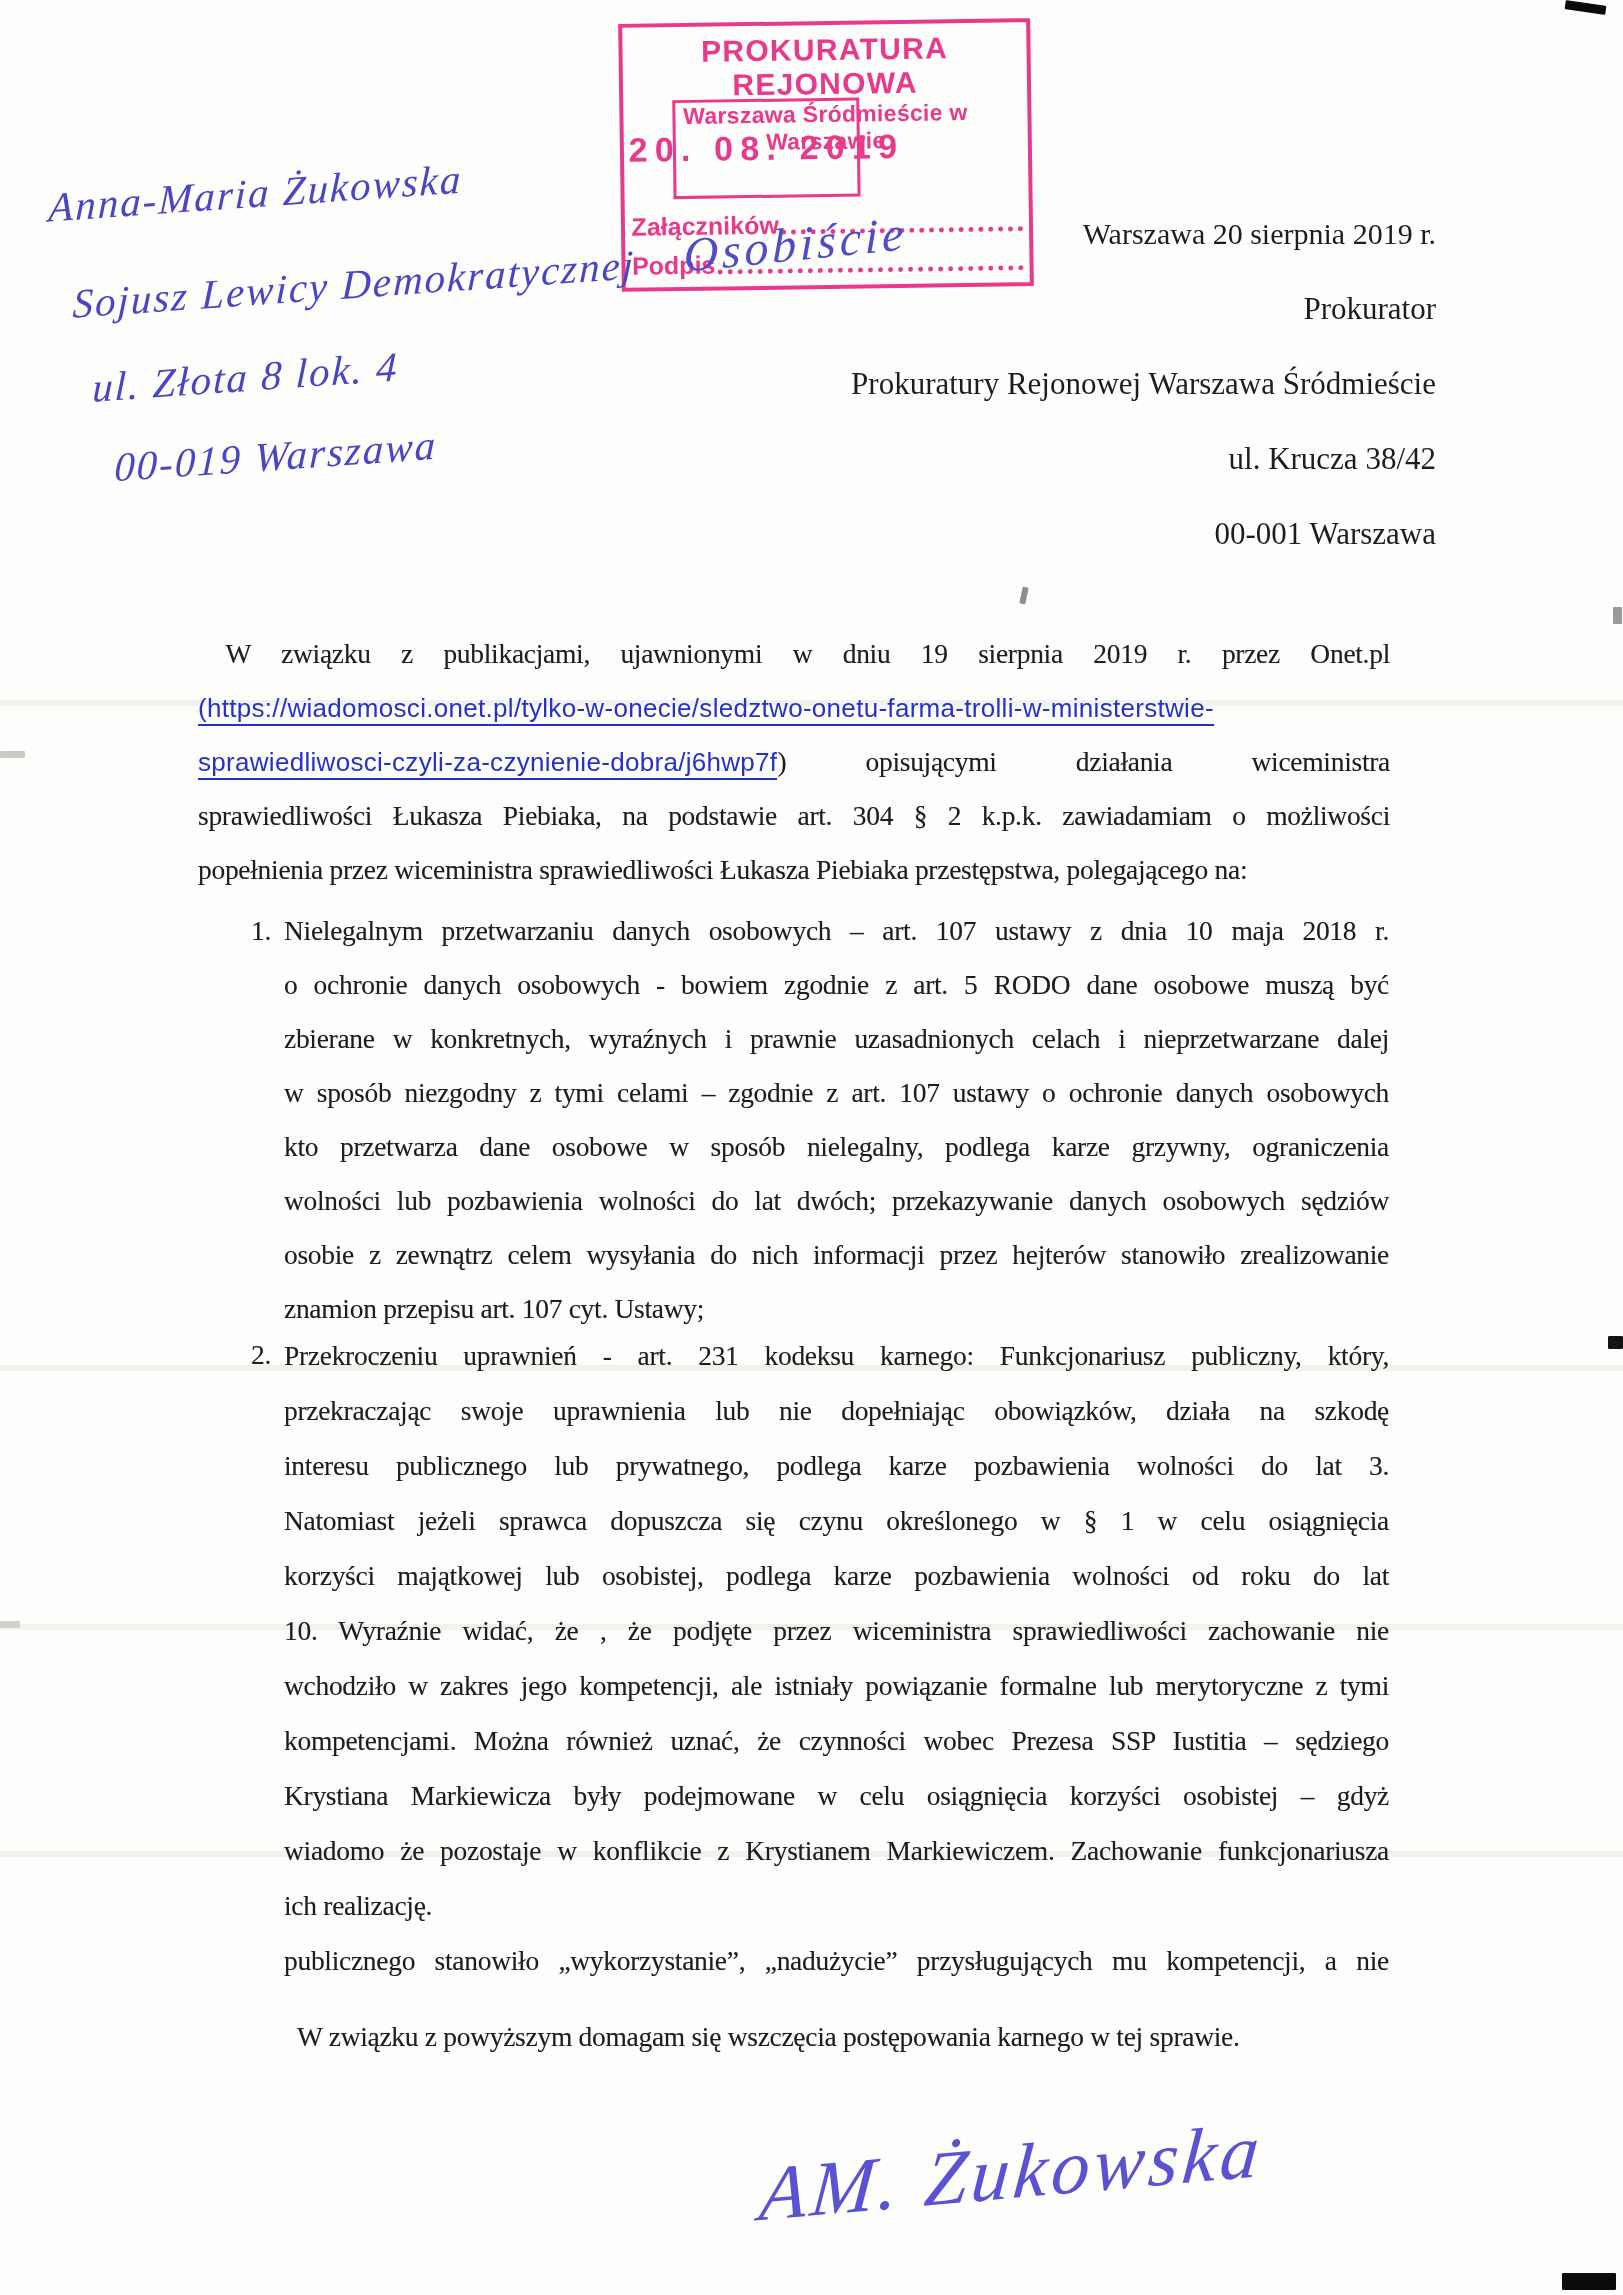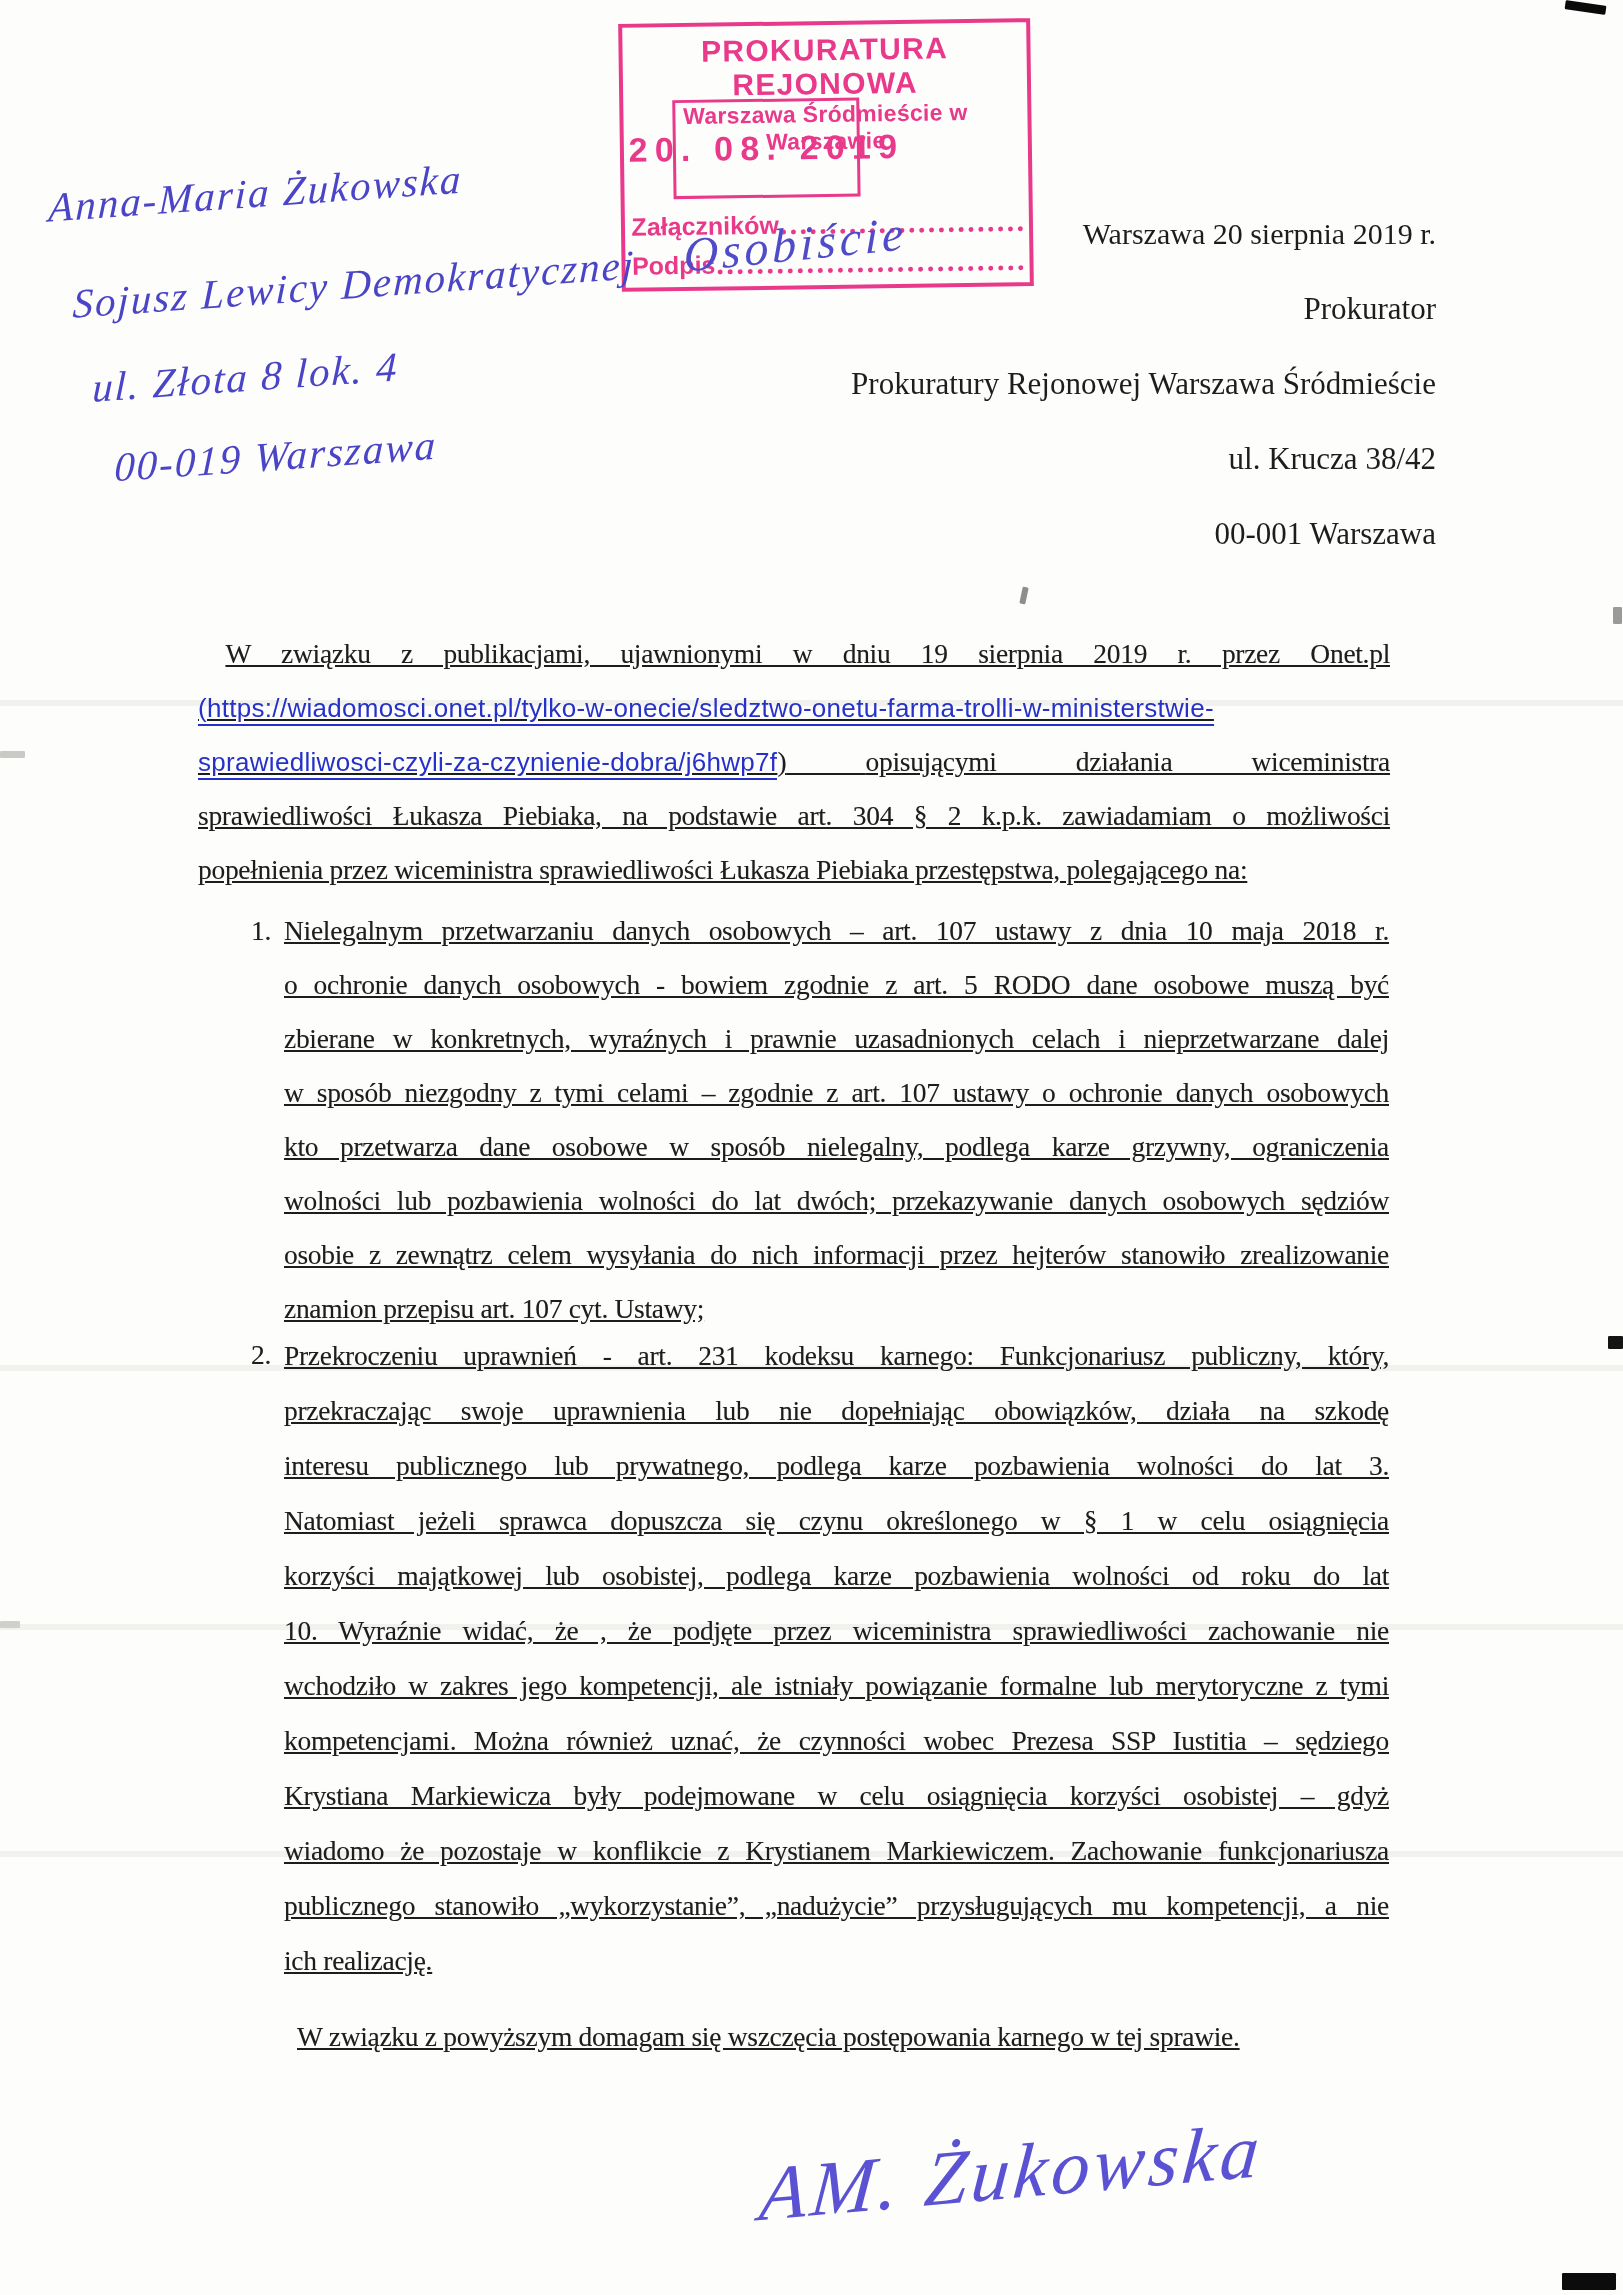--- a/index.html
+++ b/index.html
@@ -53,21 +53,21 @@
   .sender .hl2{left:31px;top:103px;}
   .sender .hl3{left:51px;top:196px;}
   .sender .hl4{left:73px;top:275px;}
   
   .recipient{position:absolute;right:187px;top:196px;width:850px;text-align:right;}
   .recipient .rl{height:75px;line-height:75px;white-space:nowrap;}
   .recipient .date-line{font-size:30px;font-weight:normal;}
   .recipient .r-bold{font-size:31px;font-weight:normal;}
   
   .bodytext{font-size:27.5px;letter-spacing:-0.3px;text-shadow:0 0 0.7px rgba(0,0,0,.30);}
-  .bl{height:54px;line-height:54px;white-space:nowrap;text-decoration:underline;}
+  .bl{height:54px;line-height:54px;white-space:nowrap;}
   .bl.j{white-space:normal;text-align:justify;text-align-last:justify;}
   .para1{position:absolute;left:198px;top:627px;width:1192px;}
   .para1 .indent{text-indent:27.5px;}
   .listitem{position:absolute;width:1138px;left:251px;}
   .item1{top:904px;}
   .item2{top:1328px;}
   .item2 .bl{height:55px;line-height:55px;}
   .num{position:absolute;left:0;top:0;height:54px;line-height:54px;}
   .ltext{margin-left:33px;}
   .closing{position:absolute;left:198px;top:2010px;width:1192px;}
@@ -158,22 +158,22 @@
     <div class="bl j">Przekroczeniu uprawnień - art. 231 kodeksu karnego: Funkcjonariusz publiczny, który,</div>
     <div class="bl j">przekraczając swoje uprawnienia lub nie dopełniając obowiązków, działa na szkodę</div>
     <div class="bl j">interesu publicznego lub prywatnego, podlega karze pozbawienia wolności do lat 3.</div>
     <div class="bl j">Natomiast jeżeli sprawca dopuszcza się czynu określonego w § 1 w celu osiągnięcia</div>
     <div class="bl j">korzyści majątkowej lub osobistej, podlega karze pozbawienia wolności od roku do lat</div>
     <div class="bl j">10. Wyraźnie widać, że , że podjęte przez wiceministra sprawiedliwości zachowanie nie</div>
     <div class="bl j">wchodziło w zakres jego kompetencji, ale istniały powiązanie formalne lub merytoryczne z tymi</div>
     <div class="bl j">kompetencjami. Można również uznać, że czynności wobec Prezesa SSP Iustitia – sędziego</div>
     <div class="bl j">Krystiana Markiewicza były podejmowane w celu osiągnięcia korzyści osobistej – gdyż</div>
     <div class="bl j">wiadomo że pozostaje w konflikcie z Krystianem Markiewiczem. Zachowanie funkcjonariusza</div>
+    <div class="bl">ich realizację.</div>
     <div class="bl j">publicznego stanowiło „wykorzystanie”, „nadużycie” przysługujących mu kompetencji, a nie</div>
-    <div class="bl">ich realizację.</div>
   </div>
 </div>
 
 <div class="bodytext closing">
   <div class="bl">W związku z powyższym domagam się wszczęcia postępowania karnego w tej sprawie.</div>
 </div>
 
 <div class="signature">AM. Żukowska</div>
 
 

